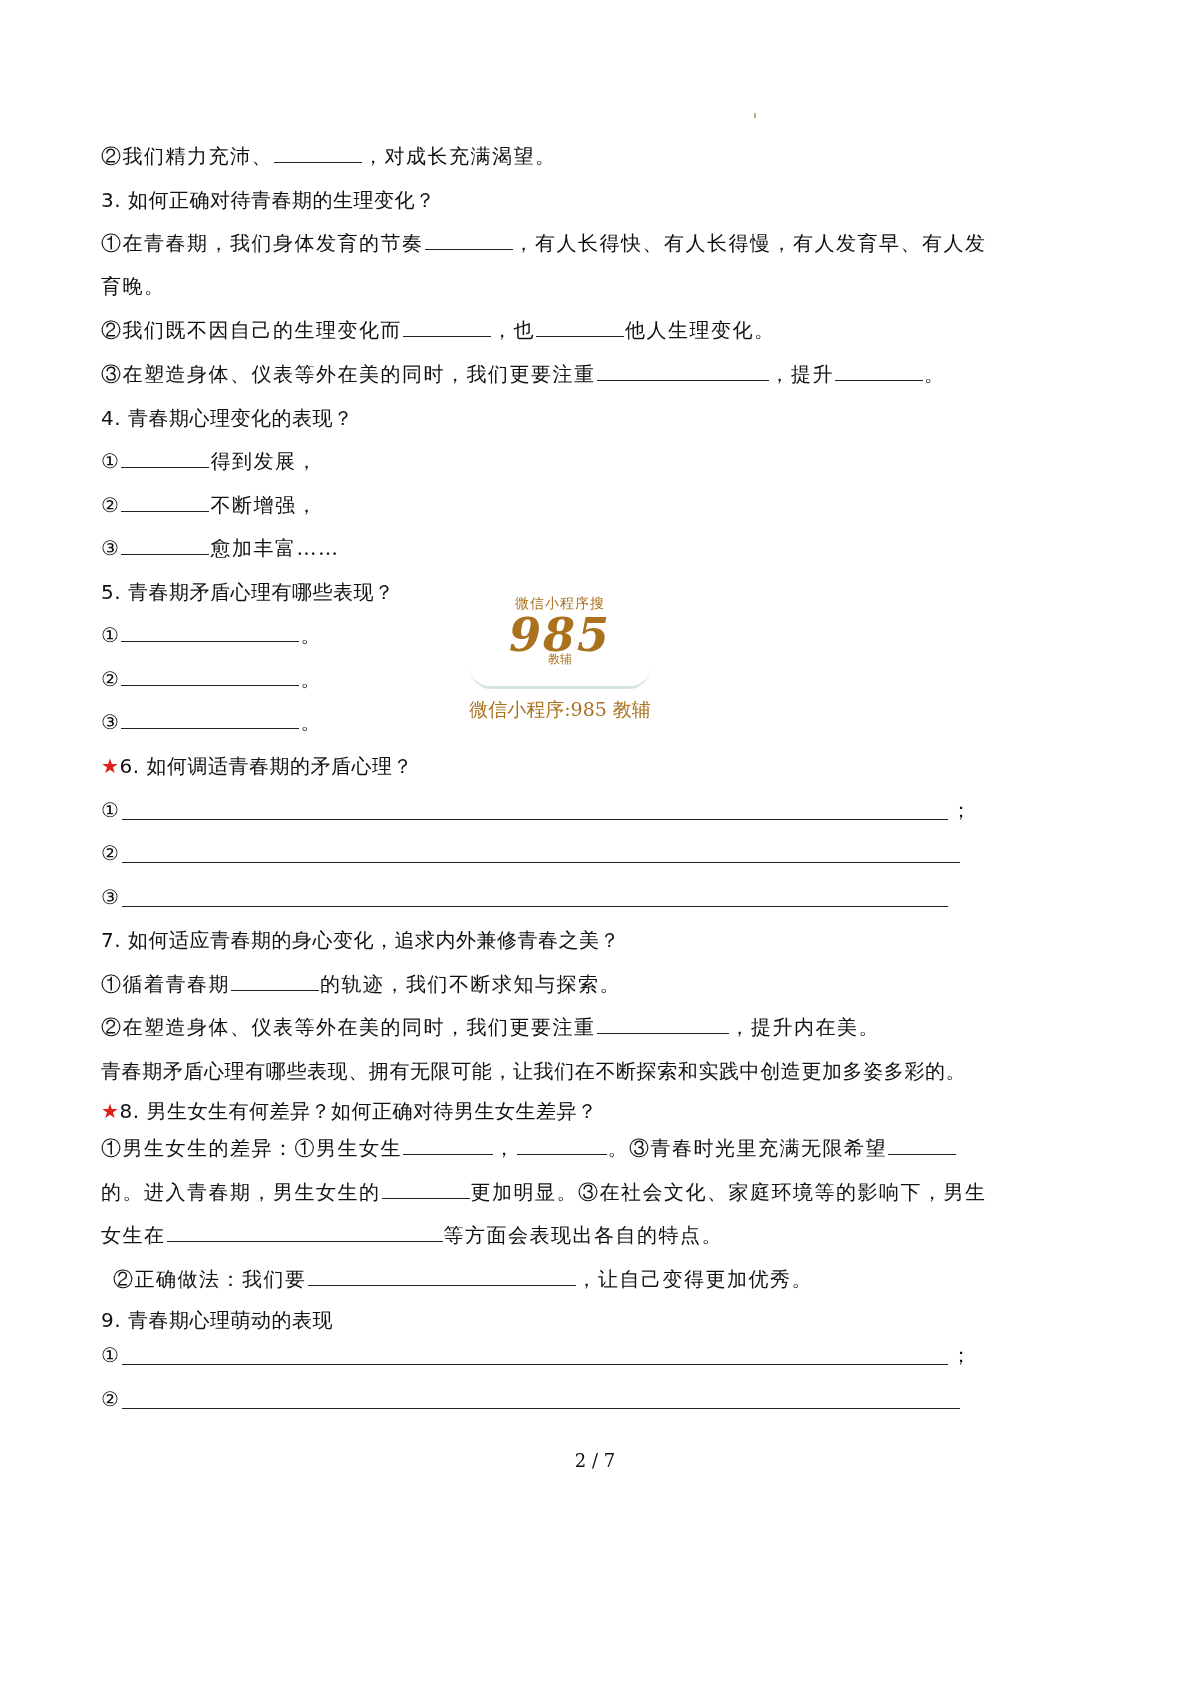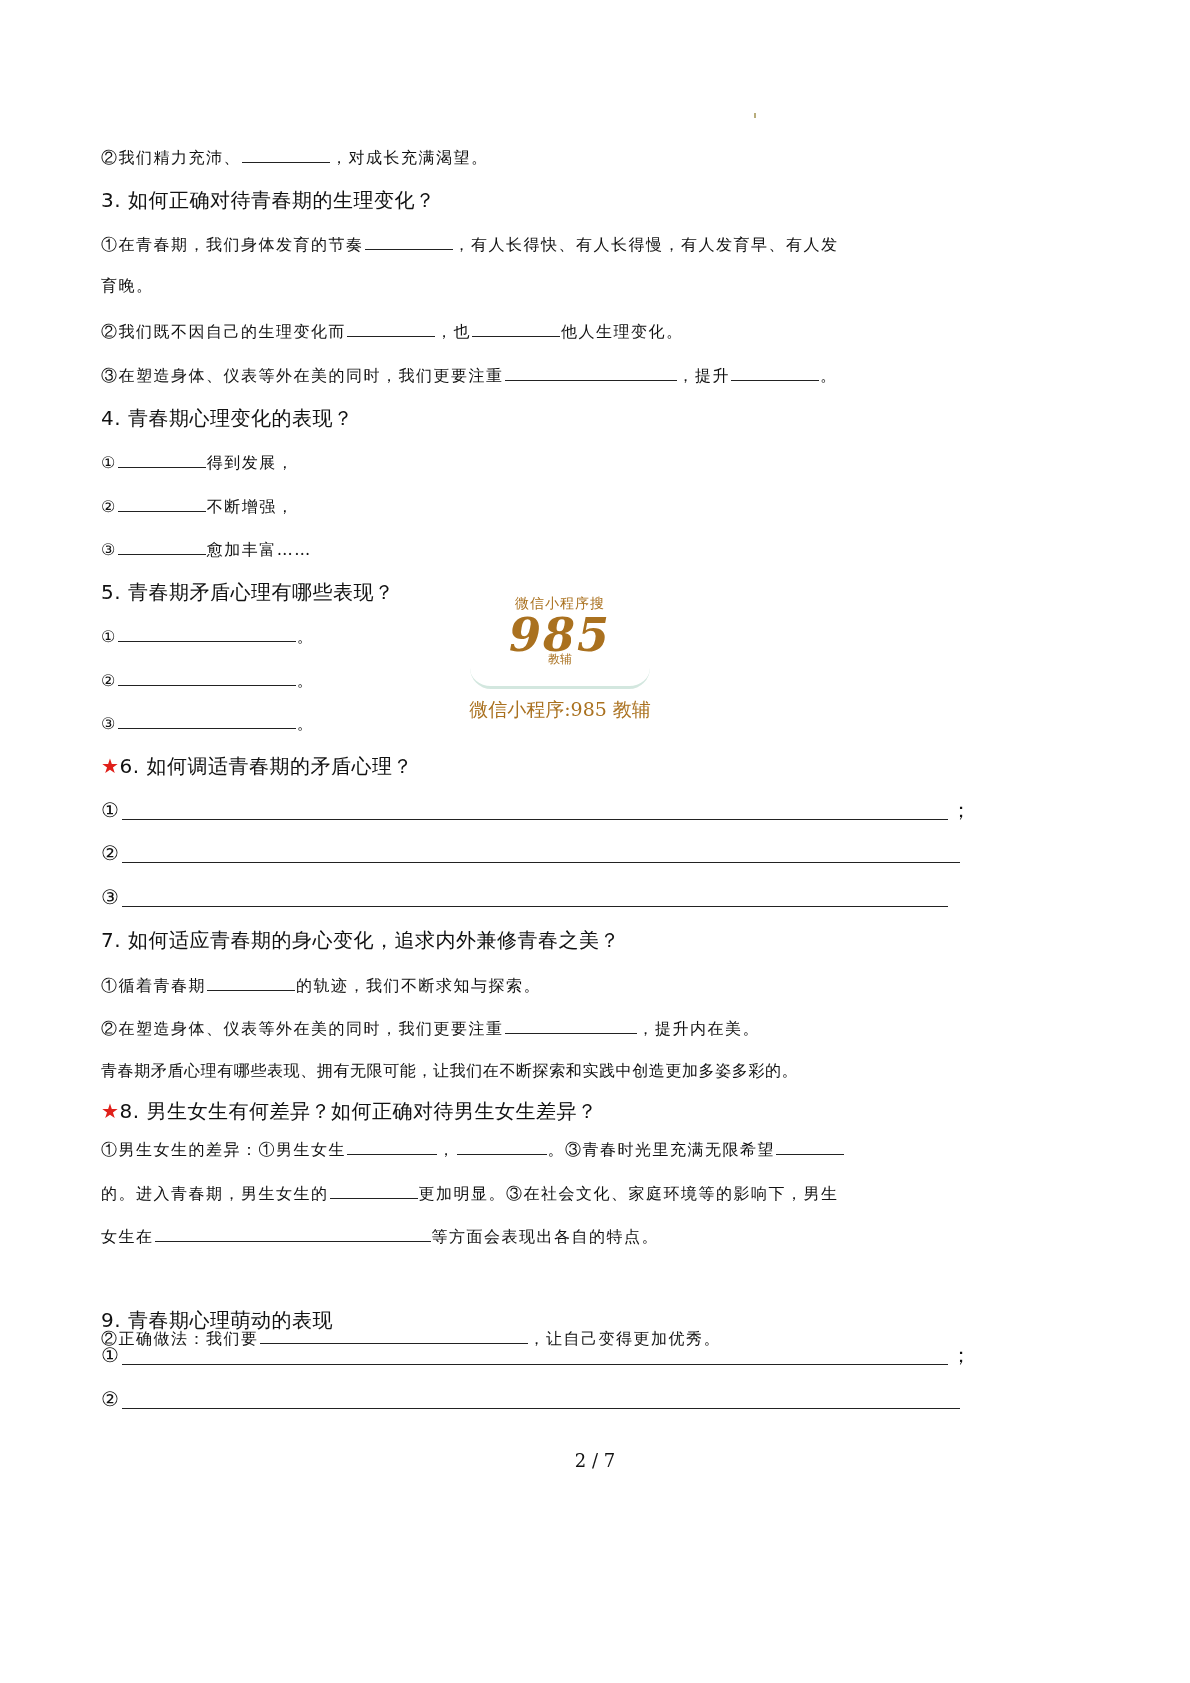--- a/index.html
+++ b/index.html
@@ -1,18 +1,18 @@
 <!DOCTYPE html>
 <html><head>
 <meta charset="utf-8">
 <style>
   html, body { margin:0; padding:0; background:#ffffff; }
   body { width:1190px; height:1683px; position:relative; overflow:hidden;
          font-family:"DejaVu Serif","Liberation Serif",serif; color:#111; }
-  .line { position:absolute; left:101px; font-size:16px; line-height:28px; white-space:nowrap; letter-spacing:1.5px; }
+  .line { position:absolute; left:101px; font-size:20px; line-height:28px; white-space:nowrap; letter-spacing:1.5px; }
   .q { position:absolute; left:101px; font-size:20px; line-height:28px; white-space:nowrap;
        font-family:"DejaVu Sans","Liberation Sans",sans-serif; font-weight:normal; letter-spacing:0.5px; }
   .blank { display:inline-block; border-bottom:1.5px solid #222; height:20px; vertical-align:baseline; margin:0 1px; }
   .star { color:#e0201a; }
   .full { position:absolute; left:101px; font-size:20px; line-height:28px; white-space:nowrap; }
   .fullblank { position:absolute; border-bottom:1.5px solid #222; height:1px; }
   .watermark { position:absolute; left:455px; top:595px; width:210px; height:135px; text-align:center; color:#a16207; opacity:0.9;
                font-family:"DejaVu Serif","Liberation Serif",serif; }
   .wm-top { font-size:14px; letter-spacing:1px; }
   .wm-num { font-size:46px; font-weight:bold; font-style:italic; line-height:44px; letter-spacing:2px; }
@@ -108,21 +108,21 @@
 
 <div class="line" style="top:1134px;">
   <span>①男生女生的差异：①男生女生</span><span class="blank" style="width:90px"></span><span>，</span><span class="blank" style="width:90px"></span><span>。③青春时光里充满无限希望</span><span class="blank" style="width:68px"></span>
 </div>
 <div class="line" style="top:1178px;">
   <span>的。进入青春期，男生女生的</span><span class="blank" style="width:88px"></span><span>更加明显。③在社会文化、家庭环境等的影响下，男生</span>
 </div>
 <div class="line" style="top:1221px;">
   <span>女生在</span><span class="blank" style="width:276px"></span><span>等方面会表现出各自的特点。</span>
 </div>
-<div class="line" style="top:1323px;">
+<div class="line" style="top:1265px;margin-left:12px;">
   <span>②正确做法：我们要</span><span class="blank" style="width:268px"></span><span>，让自己变得更加优秀。</span>
 </div>
 
 <div class="q" style="top:1306px;">9. 青春期心理萌动的表现</div>
 
 <div class="full" style="top:1341px;"><span>①</span></div>
 <div class="fullblank" style="left:122px; top:1363px; width:826px;"></div>
 <div class="full" style="left:951px; top:1341px;">；</div>
 
 <div class="full" style="top:1385px;"><span>②</span></div>

